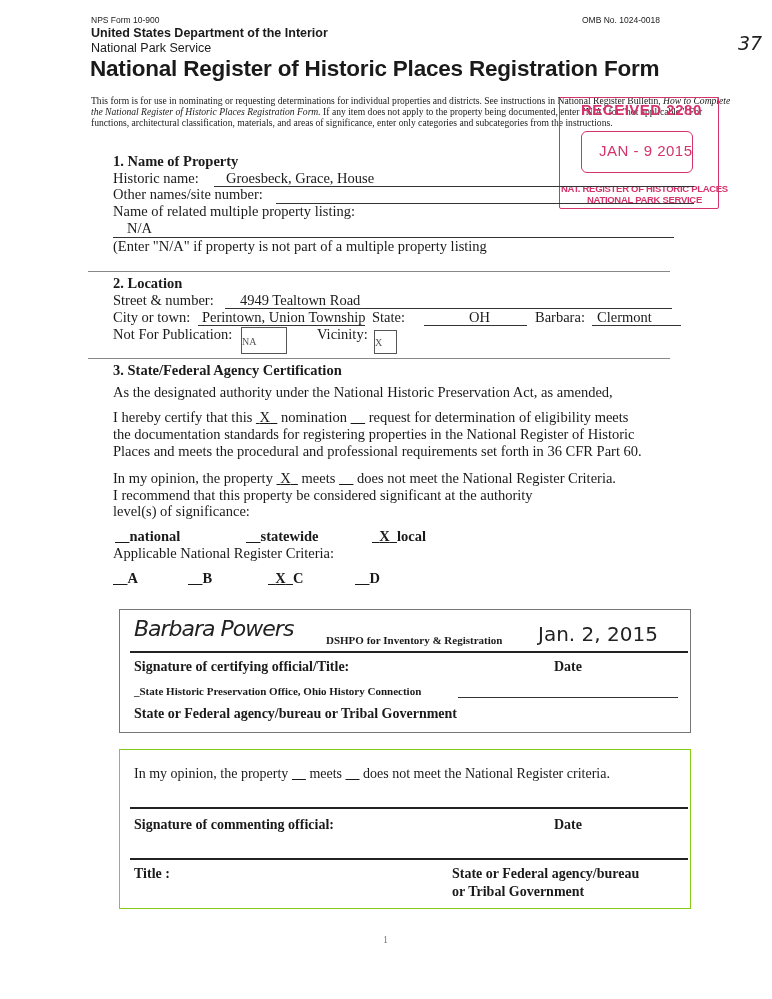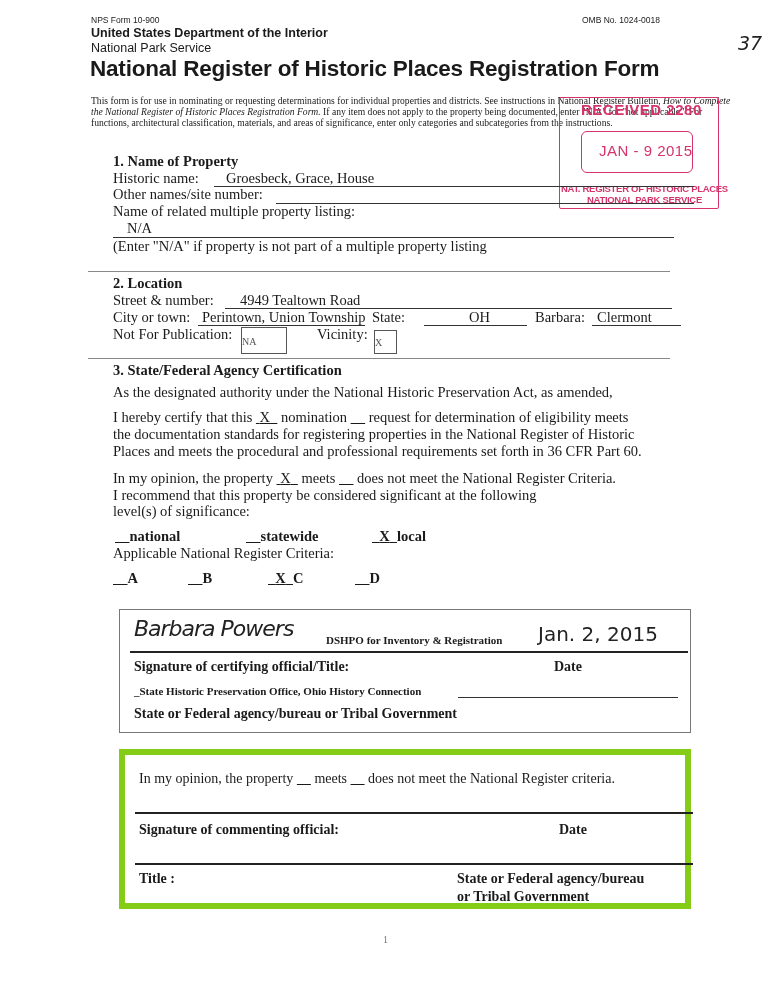--- a/index.html
+++ b/index.html
@@ -26,21 +26,21 @@
   .line { font-size: 14.5px; }
   .fill { text-decoration: underline; }
   .rule { position: absolute; height: 1px; background: #333; }
   .grey-rule { position: absolute; height: 1px; background: #888; }
 
   .box { position: absolute; border: 1px solid #555; font-family: "Liberation Serif", serif; font-size: 10px; color: #555; text-align: left; }
 
   .bold { font-weight: bold; text-align: right; }
 
   .sig-box { position: absolute; left: 119px; top: 609px; width: 572px; height: 124px; border: 1px solid #777; }
-  .com-box { position: absolute; left: 119px; top: 749px; width: 572px; height: 160px; border: 6px solid #84cc16; }
+  .com-box { position: absolute; left: 119px; top: 749px; width: 572px; height: 160px; border: 1px solid #84cc16; }
 
   .stamp { position: absolute; left: 559px; top: 97px; width: 160px; height: 112px; color: #d6336c; }
   .stamp-frame { position: absolute; left: 0; top: 0; width: 160px; height: 112px; border: 1.5px solid #d6336c; border-radius: 2px; }
   .stamp-inner { position: absolute; left: 22px; top: 34px; width: 112px; height: 42px; border: 1.5px solid #d6336c; border-radius: 6px; }
   .stamp-text { position: absolute; font-family: "Liberation Sans", sans-serif; font-weight: bold; color: #d6336c; white-space: nowrap; }
 </style>
 </head>
 <body>
 
 <div class="abs sans form-no">NPS Form 10-900</div>
@@ -108,21 +108,21 @@
 
 <div class="abs line" style="left:113px;top:409px;">
   <span>I hereby certify that this </span><span class="fill">&nbsp;<span>X</span>&nbsp;&nbsp;</span><span> nomination </span><span class="fill">&nbsp;&nbsp;&nbsp;&nbsp;<span></span></span><span> request for determination of eligibility meets</span>
 </div>
 <div class="abs line" style="left:113px;top:426px;">the documentation standards for registering properties in the National Register of Historic</div>
 <div class="abs line" style="left:113px;top:443px;">Places and meets the procedural and professional requirements set forth in 36 CFR Part 60.</div>
 
 <div class="abs line" style="left:113px;top:470px;">
   <span>In my opinion, the property </span><span class="fill">&nbsp;<span>X</span>&nbsp;&nbsp;</span><span> meets </span><span class="fill">&nbsp;&nbsp;&nbsp;&nbsp;<span></span></span><span> does not meet the National Register Criteria.</span>
 </div>
-<div class="abs line" style="left:113px;top:487px;">I recommend that this property be considered significant at the following</div>
+<div class="abs line" style="left:113px;top:487px;">I recommend that this property be considered significant at the authority</div>
 <div class="abs line" style="left:113px;top:503px;">level(s) of significance:</div>
 
 <div class="abs line bold" style="left:115px;top:528px;">
   <span class="fill">&nbsp;&nbsp;&nbsp;&nbsp;<span></span></span><span>national</span>
 </div>
 <div class="abs line bold" style="left:246px;top:528px;">
   <span class="fill">&nbsp;&nbsp;&nbsp;&nbsp;<span></span></span><span>statewide</span>
 </div>
 <div class="abs line bold" style="left:372px;top:528px;">
   <span class="fill">&nbsp;&nbsp;<span>X</span>&nbsp;&nbsp;</span><span>local</span>

